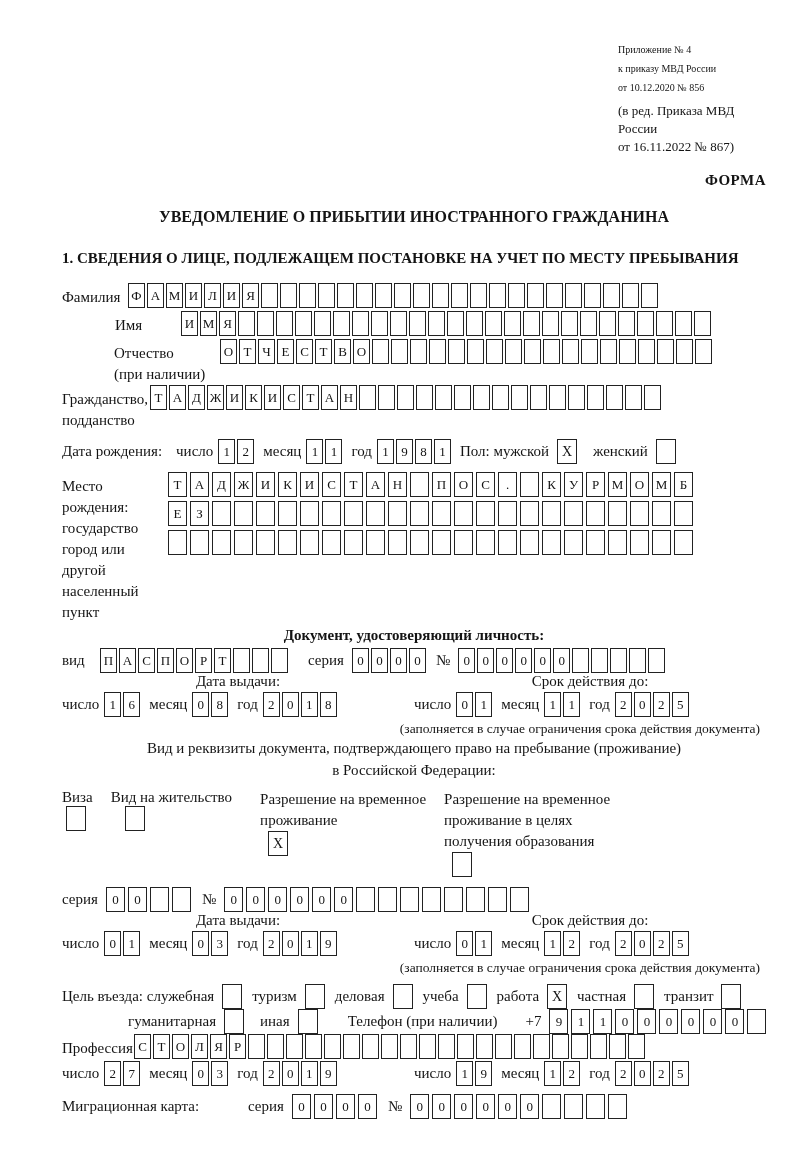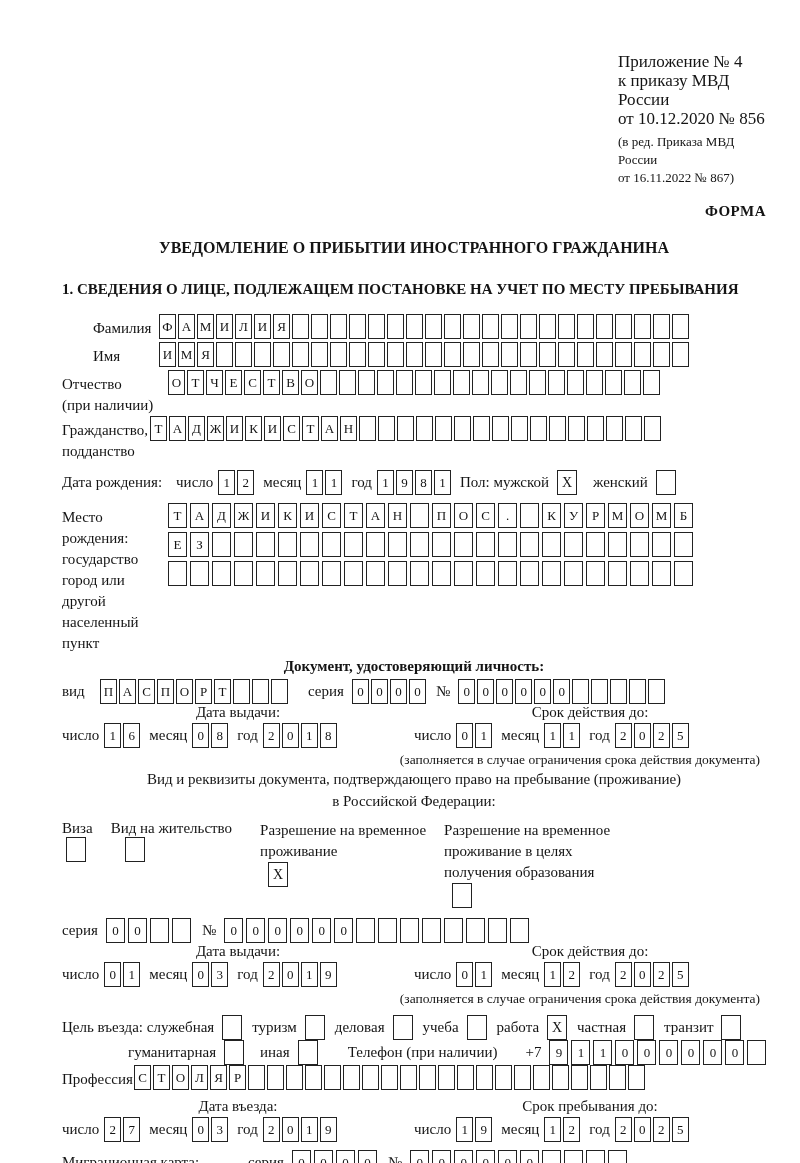--- a/index.html
+++ b/index.html
@@ -1,31 +1,31 @@
 <!DOCTYPE html>
 <html><head>
 <meta charset="utf-8">
 <style>
   *{box-sizing:border-box;}
   html,body{margin:0;padding:0;background:#ffffff;}
   body{width:800px;height:1163px;color:#141414;font-family:"Liberation Serif",serif;font-size:15px;overflow:hidden;}
   .page{width:800px;height:1163px;padding:40px 34px 0 62px;position:relative;}
 
   
-  .annex{margin-left:556px;font-size:17px;line-height:19px;margin-top:12px;}
+  .annex{margin-left:556px;font-size:10px;line-height:19px;}
   .annex-amend{margin-left:556px;font-size:13px;line-height:18px;margin-top:5px;}
   .forma{text-align:right;font-weight:bold;font-size:15px;margin-top:16px;letter-spacing:.5px;}
   .title{text-align:center;font-weight:bold;font-size:16px;line-height:23px;margin-top:16px;}
   .title-underline{display:inline-block;width:64px;border-bottom:2px solid #222;margin-left:12px;}
   .section-title{font-weight:bold;font-size:15px;margin-top:22px;}
 
   
   .row{display:flex;align-items:flex-start;}
   .lbl{flex:none;line-height:21px;padding-top:4px;}
-  .w66{width:66px;margin-left:31px;}.w106{width:106px;}.w88{width:88px;}
+  .w66{width:66px;}.w106{width:106px;}.w88{width:88px;}
   .cells{display:flex;flex-wrap:nowrap;}
   .cell{flex:none;width:17px;height:25px;border:1.6px solid #222;margin-right:2px;
         display:flex;align-items:center;justify-content:center;font-size:13px;background:#fff;}
   .cell.wd{width:19px;margin-right:3px;}
   .cell.cb{width:20px;height:25px;border-width:1.8px;font-size:14px;}
   .stack .cells{margin-bottom:4px;}
 
   
   .dmy{display:flex;align-items:center;}
   .dmy .t{margin:0 5px 0 0;}
@@ -40,21 +40,21 @@
   
   .cb-row{display:flex;align-items:flex-start;}
   .cb-item{display:flex;align-items:flex-start;flex-direction:column;}
   .cb-item .txt{padding-top:4px;}
   .cb-item .lines{text-align:left;line-height:21px;padding-top:4px;}
   .cb-item .cells{margin-left:8px;}
 
   .plain{line-height:22px;text-align:center;}
   .center-bold{text-align:center;font-weight:bold;}
 
-  .mt3{margin-top:3px;}.mt4{margin-top:4px;}.mt6{}.mt8{margin-top:8px;}
+  .mt3{margin-top:3px;justify-content:center;}.mt4{margin-top:4px;}.mt6{}.mt8{margin-top:8px;}
   .mt10{margin-top:10px;}.mt16{margin-top:16px;}
   .gap8{width:8px;flex:none;}.gap14{width:14px;flex:none;}.gap18{width:18px;flex:none;}.gap28{width:28px;flex:none;}
   .inline-lbl{padding-top:4px;flex:none;}
 </style>
 </head>
 <body>
 
 <div class="page">
 
   <div class="annex">
@@ -643,24 +643,20 @@
         <span class="cell"></span>
         <span class="cell"></span>
         <span class="cell"></span>
         <span class="cell"></span>
         <span class="cell"></span>
         <span class="cell"></span>
         <span class="cell"></span>
       </div>
   </div>
 
-  <div class="dh mt8">
-    <span class="l">Дата въезда:</span>
-    <span class="r">Срок пребывания до:</span>
-  </div>
   <div class="dr">
     <span class="dmy left">
       <span class="t">число</span>
       <span class="cells">
           <span class="cell">2</span>
           <span class="cell">7</span>
         </span>
       <span class="t">месяц</span>
       <span class="cells">
           <span class="cell">0</span>

